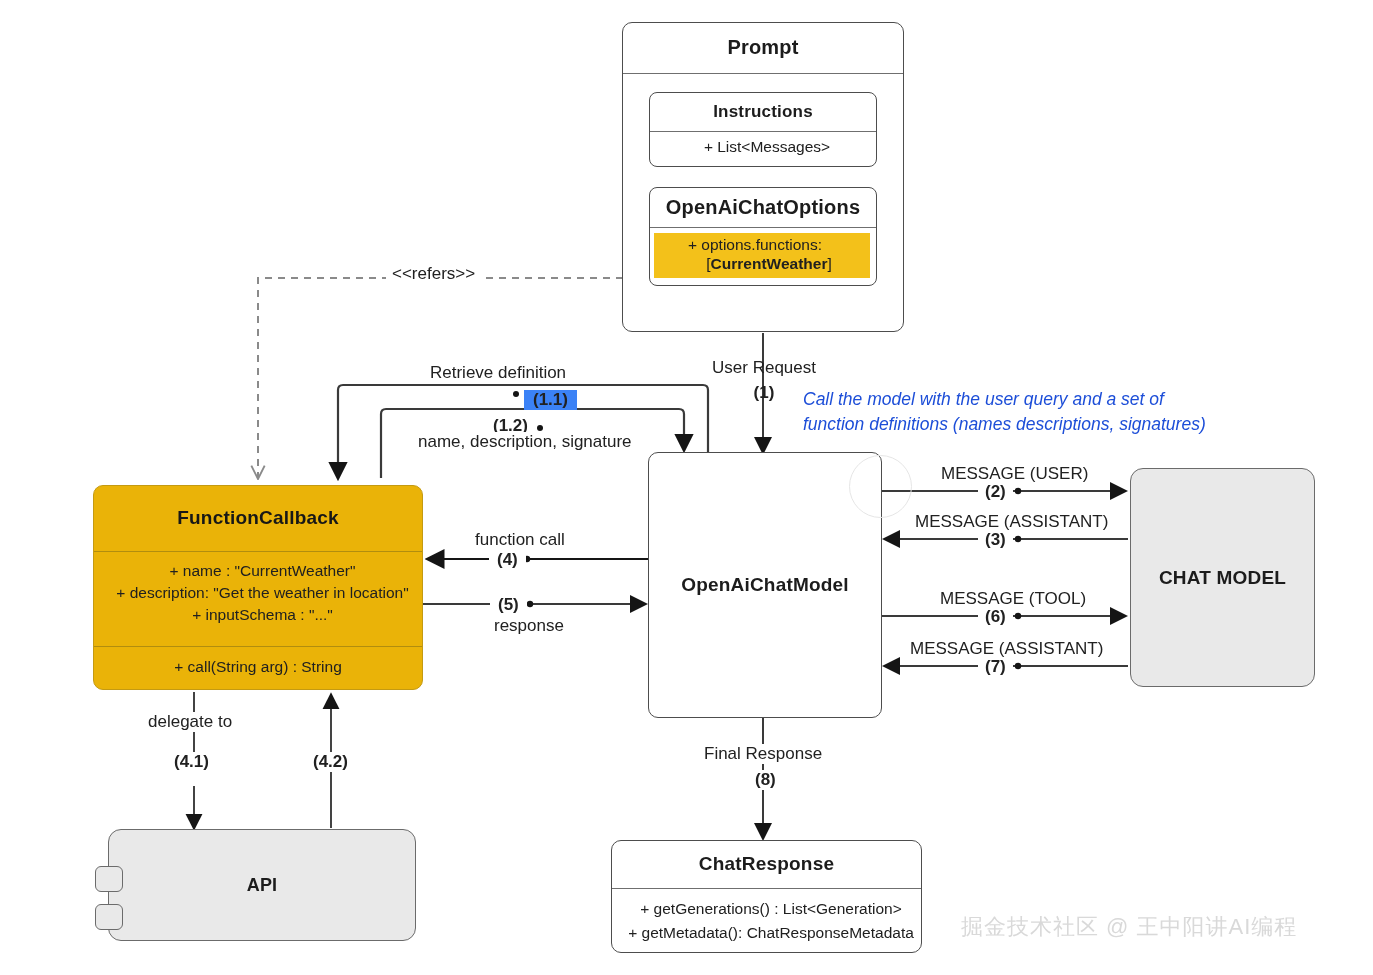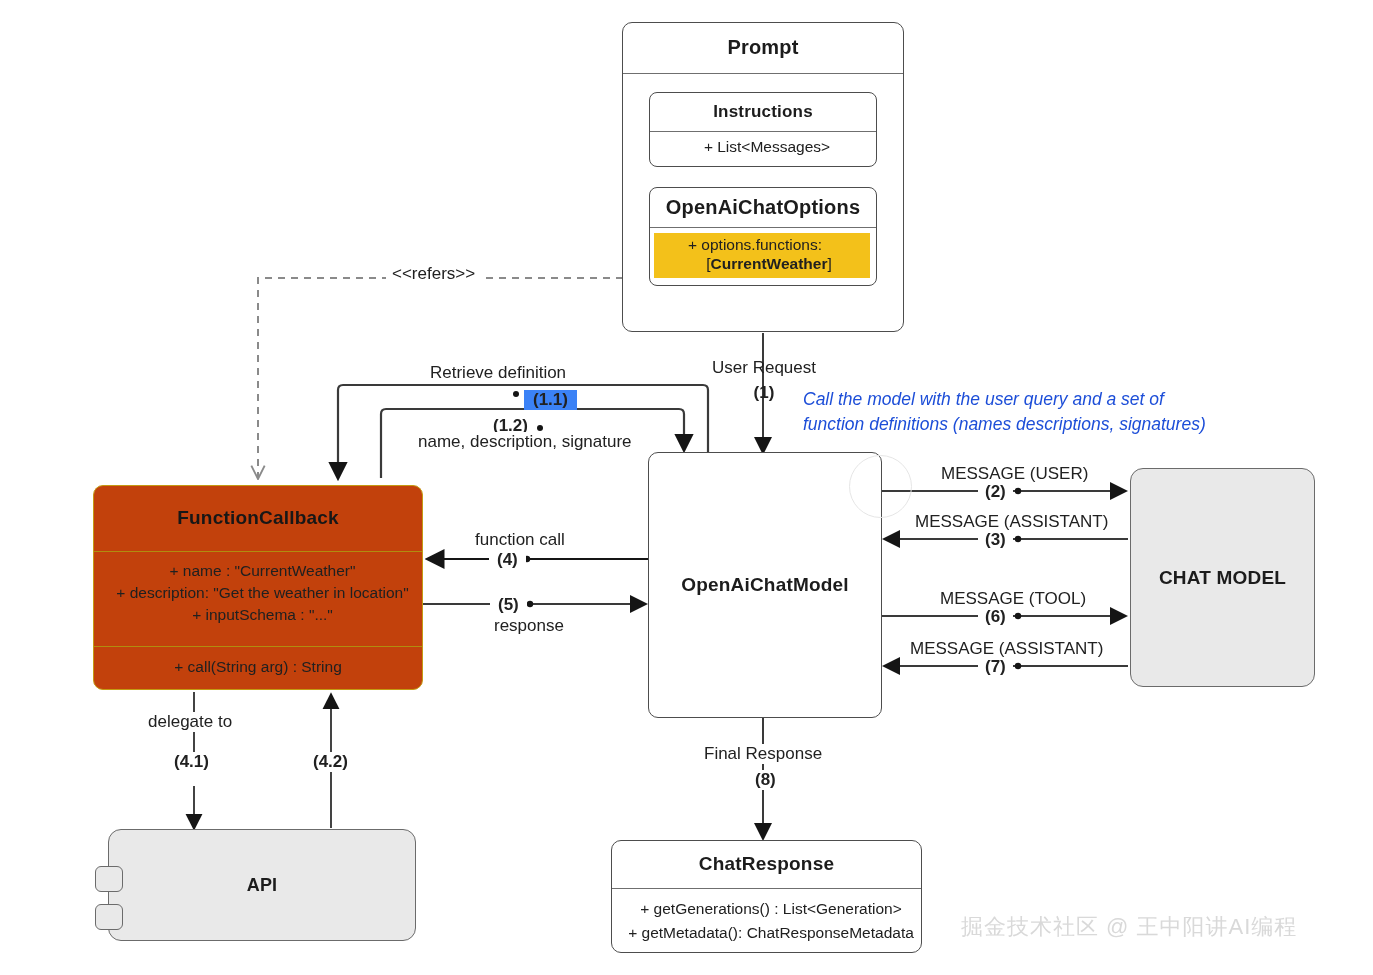--- a/index.html
+++ b/index.html
@@ -27,21 +27,21 @@
     pointer-events: none;
   }
   .node {
     position: absolute;
     box-sizing: border-box;
     border: 1.6px solid #4d4d4d;
     border-radius: 10px;
     background: #ffffff;
   }
   .node-yellow {
-    background: #c2410c;
+    background: #eab308;
     border-color: #c49a12;
   }
   .node-gray {
     background: #e9e9e9;
     border-color: #6b6b6b;
     border-radius: 13px;
   }
   .nodehdr {
     text-align: center;
     font-weight: bold;

